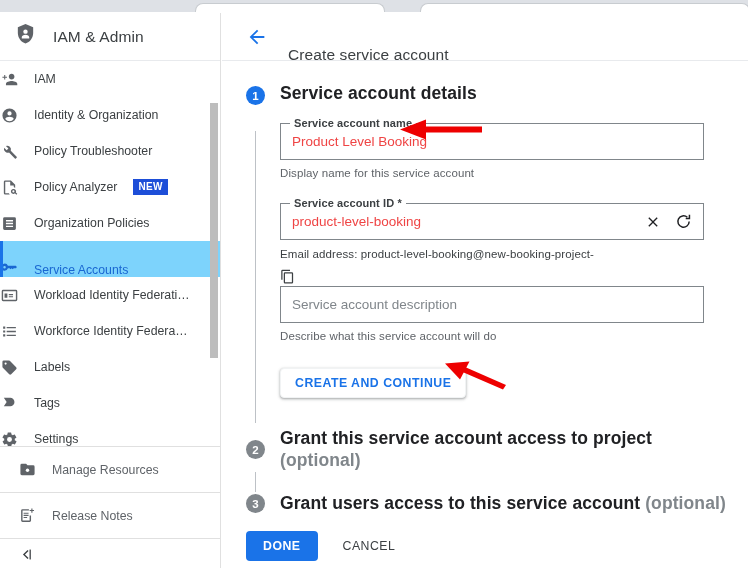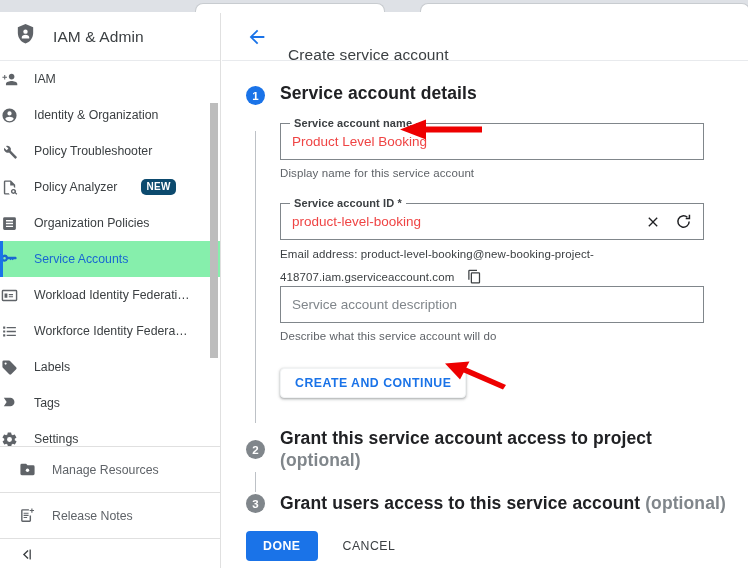--- a/index.html
+++ b/index.html
@@ -52,30 +52,30 @@
     height: 36px; 
     font-size: 12.3px; color: #3c4043; cursor: pointer;
     position: relative; white-space: nowrap;
   }
   .nav-item .nav-icon {
     width: 18px; height: 18px; flex: 0 0 18px;
     display: flex; align-items: center; justify-content: center;
     color: #5f6368;
   }
   .nav-item.selected {
-    background: #86efac; color: #1967d2;
+    background: #7dd3fc; color: #1967d2; align-items: flex-end;
   }
   .nav-item.selected .nav-icon { color: #1967d2; }
   .nav-item.selected::before {
     content: ""; position: absolute; left: 0; top: 0;
     width: 3px; height: 36px; background: #1a73e8;
   }
   .badge-new {
-    background: #0c4a6e; color: #fff; font-size: 10px; font-weight: bold;
-    padding: 2px 5px 2px 5px; border-radius: 5px; margin-left: 8px;
+    background: #1d4ed8; color: #fff; font-size: 10px; font-weight: bold;
+    padding: 2px 5px 2px 5px; border-radius: 0; 
     letter-spacing: .3px; line-height: 1.2;
   }
   .nav-divider {
     height: 1px; background: #e0e0e0; margin: 0;
   }
   .nav-bottom-item {
     display: flex; align-items: center; gap: 16px;
     height: 45px; padding-left: 18px;
     font-size: 12.3px; color: #5f6368; cursor: pointer;
   }
@@ -408,21 +408,20 @@
               <span class="field-icon">
                 <svg width="17" height="17" viewBox="0 0 24 24" fill="none" stroke="currentColor" stroke-width="2.1">
                   <path d="M20 12a8 8 0 11-2.6-5.9"></path>
                   <path d="M20.4 3.6v4.2h-4.2" stroke-linecap="square"></path>
                 </svg>
               </span>
             </span>
           </div>
           <div class="email-line">Email address: product-level-booking@new-booking-project-</div>
           <div class="email-line2">
-            <span>418707.iam.gserviceaccount.com</span>
             <span class="copy-icon">
               <svg width="15" height="15" viewBox="0 0 24 24" fill="currentColor">
                 <path d="M16 1H4a2 2 0 00-2 2v14h2V3h12V1z"></path>
                 <path d="M19 5H8a2 2 0 00-2 2v14a2 2 0 002 2h11a2 2 0 002-2V7a2 2 0 00-2-2zm0 16H8V7h11v14z"></path>
               </svg>
             </span>
           </div>
         </div>
 
         <div style="margin-top:2px;">

